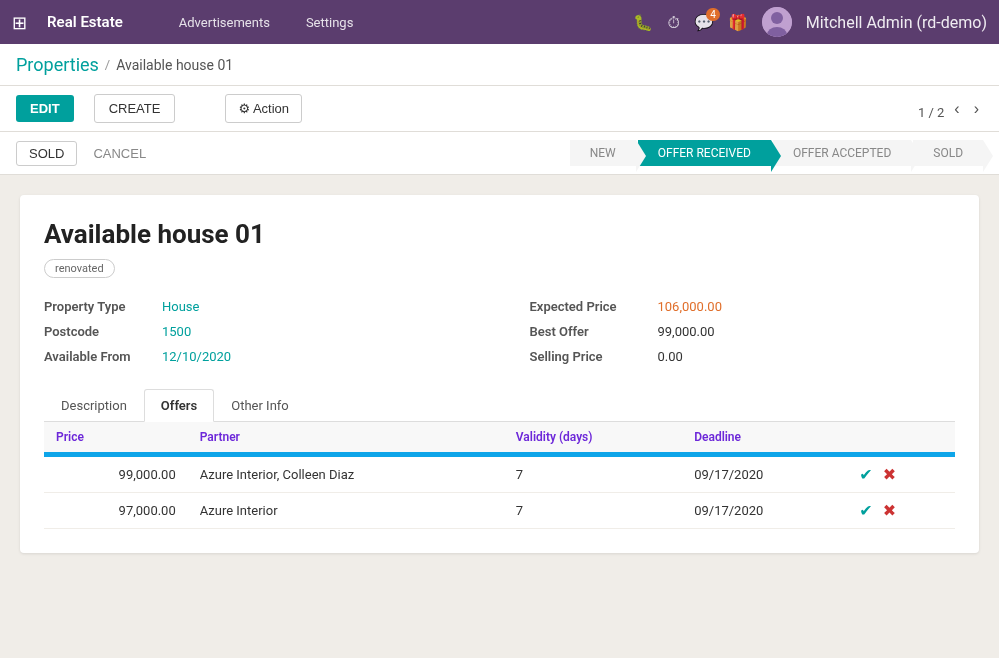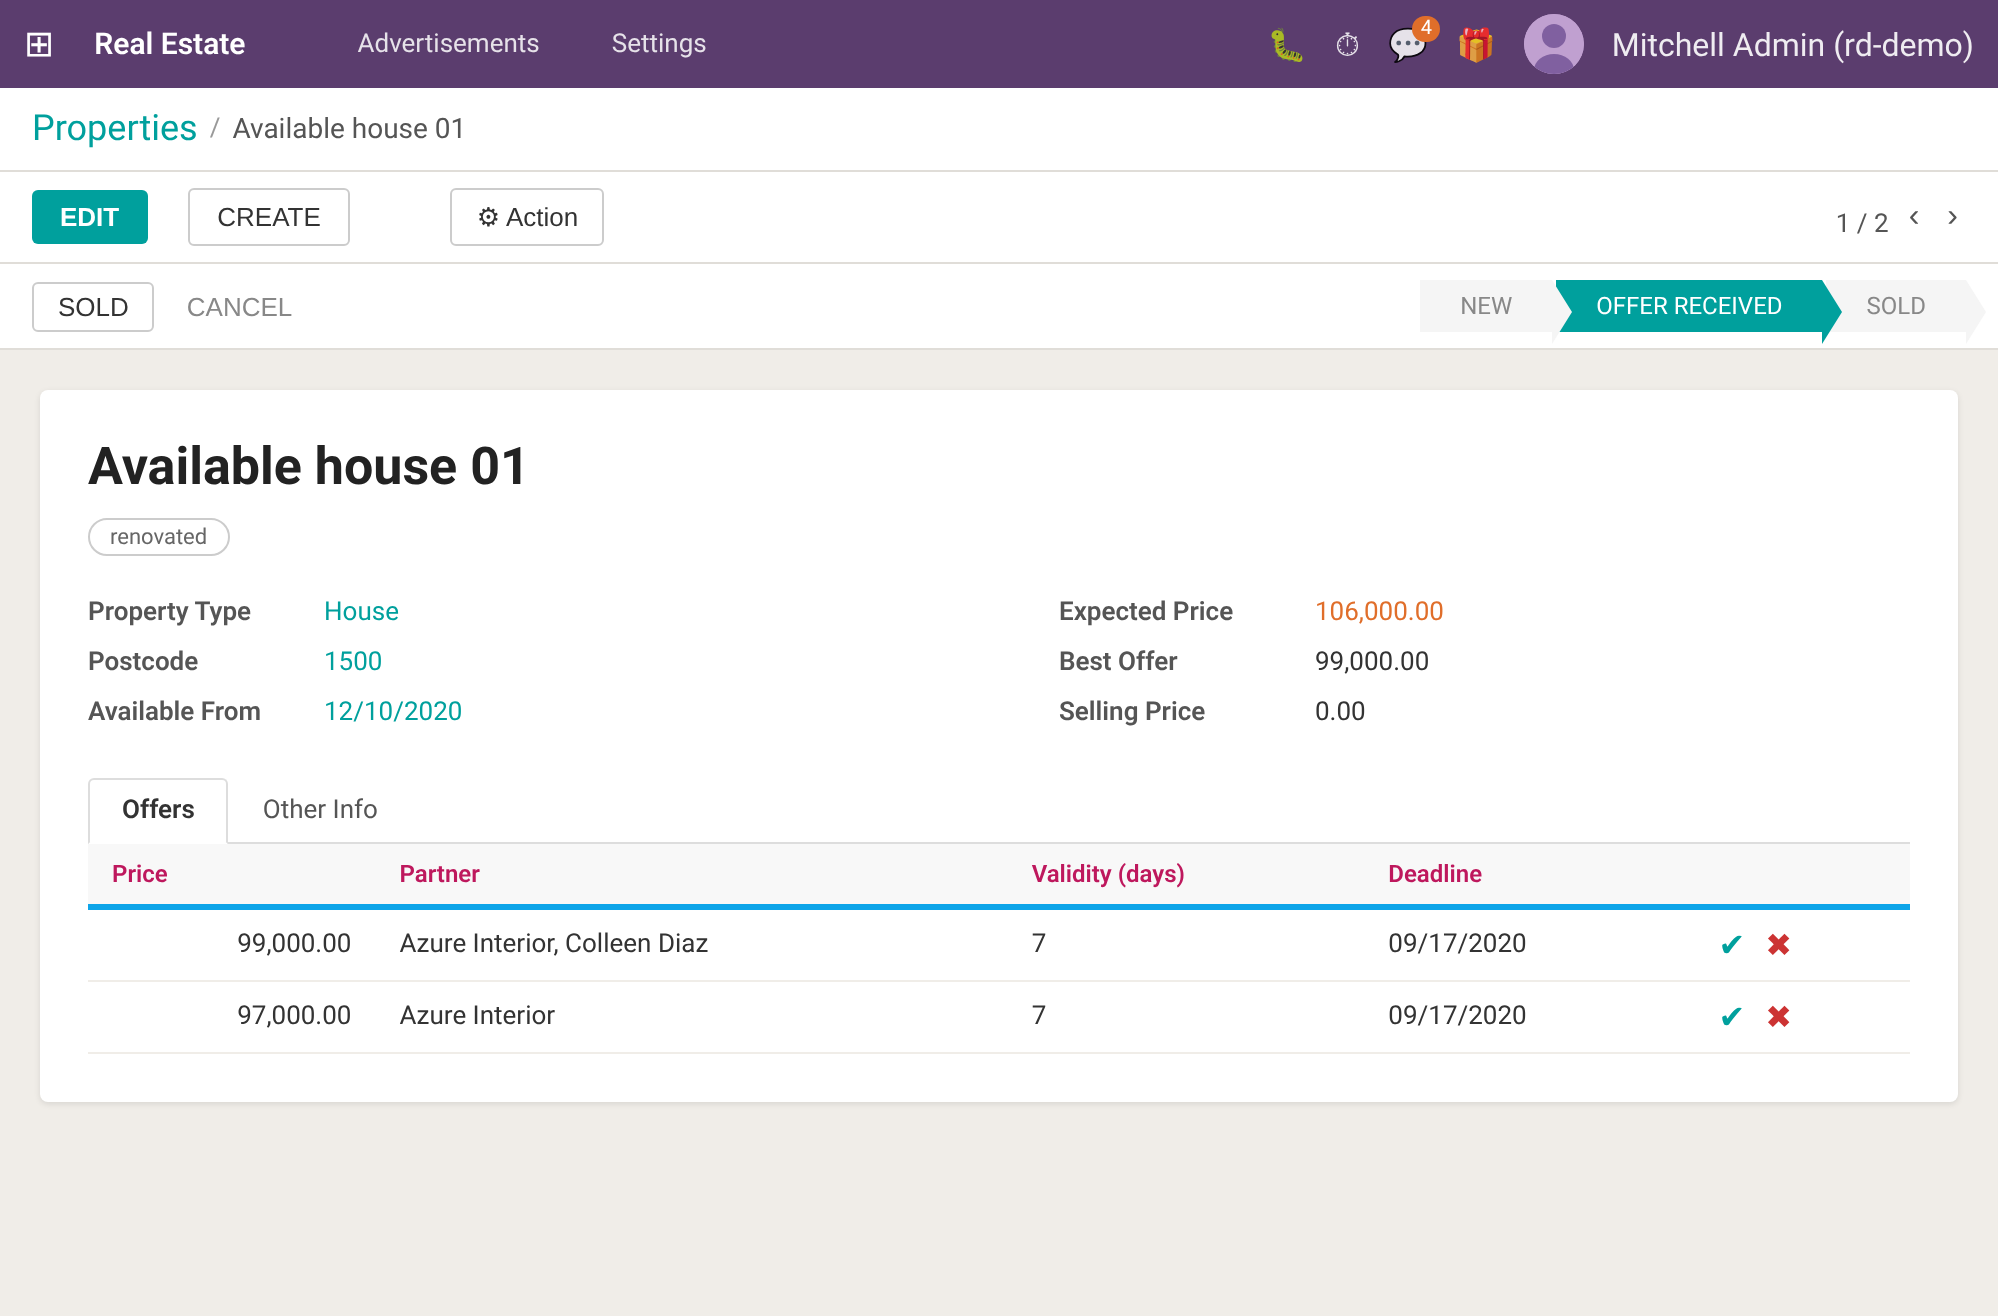--- a/index.html
+++ b/index.html
@@ -59,21 +59,21 @@
     .right-field-value { color: #e06e2a; font-size: 13px; }
     .right-field-value.dark { color: #333; }
 
     
     .tabs { display: flex; border-bottom: 1px solid #ddd; margin-bottom: 0; margin-top: 10px; }
     .tab { padding: 8px 16px; cursor: pointer; font-size: 13px; color: #555; border: 1px solid transparent; border-bottom: none; margin-bottom: -1px; border-radius: 3px 3px 0 0; }
     .tab.active { border-color: #ddd; border-bottom: 1px solid white; background: white; color: #333; font-weight: 600; }
 
     
     .offers-table { width: 100%; border-collapse: collapse; margin-top: 0; }
-    .offers-table th { text-align: left; padding: 8px 12px; font-weight: 600; color: #be185d; font-size: 12px; border-bottom: 3px solid #0ea5e9; background: #f8f8f8; }
+    .offers-table th { text-align: left; padding: 8px 12px; font-weight: 600; color: #6d28d9; font-size: 12px; border-bottom: 5px solid #0ea5e9; background: #f8f8f8; }
     .offers-table td { padding: 8px 12px; font-size: 13px; border-bottom: 1px solid #f0ede8; color: #333; }
     .check-icon { color: #00a09d; font-size: 16px; cursor: pointer; }
     .x-icon { color: #cc3333; font-size: 16px; cursor: pointer; }
     .th-price { text-align: right; padding-right: 12px; }
     .td-price { text-align: right; padding-right: 12px; }
     .td-actions { display: flex; gap: 10px; align-items: center; }
   </style>
 </head>
 <body>
 
@@ -119,20 +119,21 @@
     <button class="pag-btn">›</button>
   </div>
 </div>
 
 <div class="status-bar">
   <button class="btn-sold">SOLD</button>
   <button class="btn-cancel">CANCEL</button>
   <div class="status-pipeline">
     <div class="status-step">NEW</div>
     <div class="status-step active">OFFER RECEIVED</div>
+    <div class="status-step">OFFER ACCEPTED</div>
     <div class="status-step">SOLD</div>
   </div>
 </div>
 
 <div class="main-content">
   <div class="card">
     <div class="property-title">Available house 01</div>
     <div class="badge-tag">renovated</div>
 
     <div class="fields-grid">
@@ -161,20 +162,21 @@
         </div>
         <div class="right-field-row">
           <span class="right-field-label">Selling Price</span>
           <span class="right-field-value dark">0.00</span>
         </div>
       </div>
     </div>
 
     
     <div class="tabs">
+      <div class="tab">Description</div>
       <div class="tab active">Offers</div>
       <div class="tab">Other Info</div>
     </div>
 
     
     <table class="offers-table">
       <thead>
         <tr>
           <th class="th-price">Price</th>
           <th>Partner</th>

